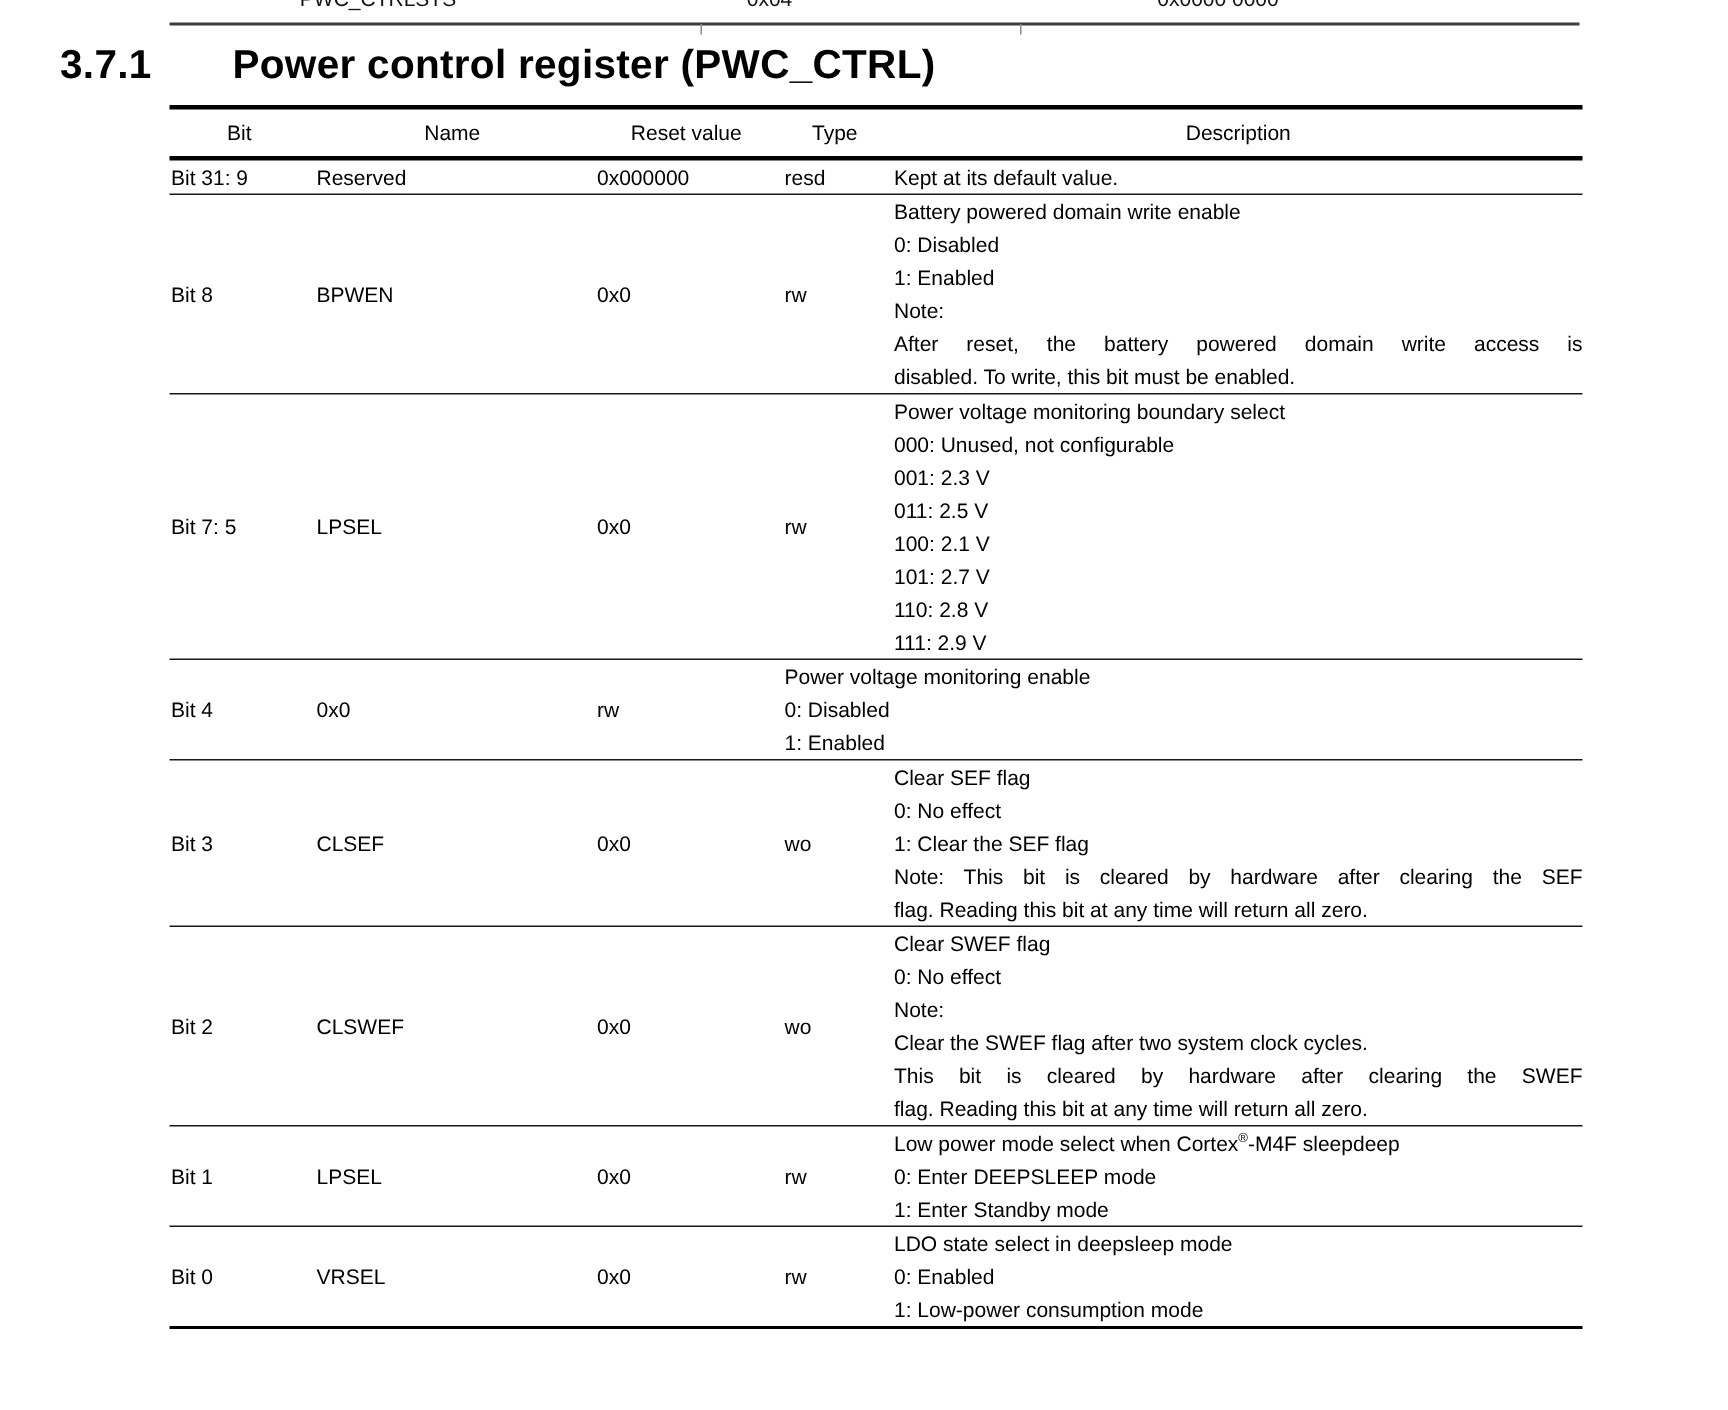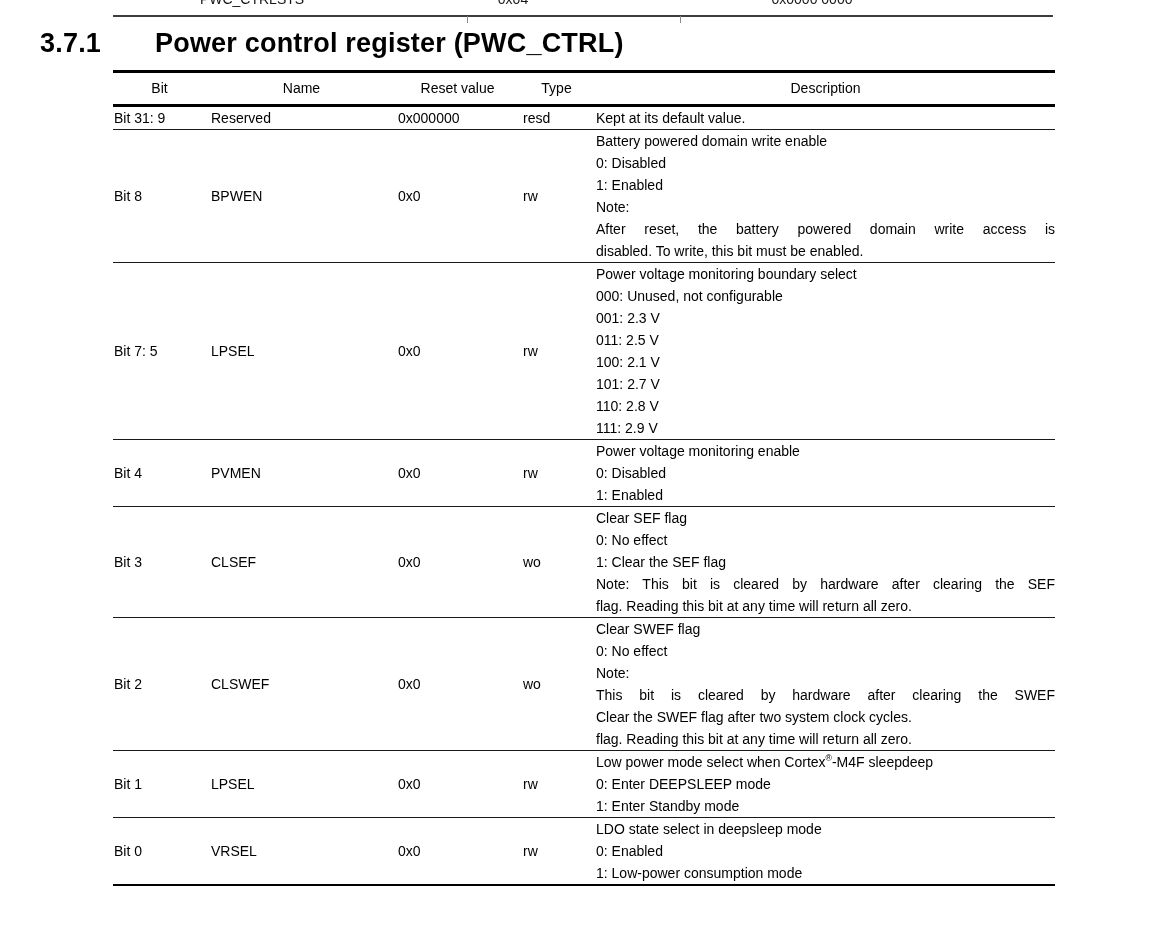--- a/index.html
+++ b/index.html
@@ -110,21 +110,20 @@
           <div class="desc-line">001: 2.3 V</div>
           <div class="desc-line">011: 2.5 V</div>
           <div class="desc-line">100: 2.1 V</div>
           <div class="desc-line">101: 2.7 V</div>
           <div class="desc-line">110: 2.8 V</div>
           <div class="desc-line">111: 2.9 V</div>
         </div>
       </div>
       <div class="trow">
         <div class="c mid c1">Bit 4</div>
-        <div class="c mid c2">PVMEN</div>
         <div class="c mid c3">0x0</div>
         <div class="c mid c4">rw</div>
         <div class="c c5">
           <div class="desc-line">Power voltage monitoring enable</div>
           <div class="desc-line">0: Disabled</div>
           <div class="desc-line">1: Enabled</div>
         </div>
       </div>
       <div class="trow">
         <div class="c mid c1">Bit 3</div>
@@ -141,22 +140,22 @@
       </div>
       <div class="trow">
         <div class="c mid c1">Bit 2</div>
         <div class="c mid c2">CLSWEF</div>
         <div class="c mid c3">0x0</div>
         <div class="c mid c4">wo</div>
         <div class="c c5">
           <div class="desc-line">Clear SWEF flag</div>
           <div class="desc-line">0: No effect</div>
           <div class="desc-line">Note:</div>
+          <div class="desc-line">Clear the SWEF flag after two system clock cycles.</div>
           <div class="desc-line just">This bit is cleared by hardware after clearing the SWEF</div>
-          <div class="desc-line">Clear the SWEF flag after two system clock cycles.</div>
           <div class="desc-line">flag. Reading this bit at any time will return all zero.</div>
         </div>
       </div>
       <div class="trow">
         <div class="c mid c1">Bit 1</div>
         <div class="c mid c2">LPSEL</div>
         <div class="c mid c3">0x0</div>
         <div class="c mid c4">rw</div>
         <div class="c c5">
           <div class="desc-line">Low power mode select when Cortex<sup>®</sup>-M4F sleepdeep</div>

